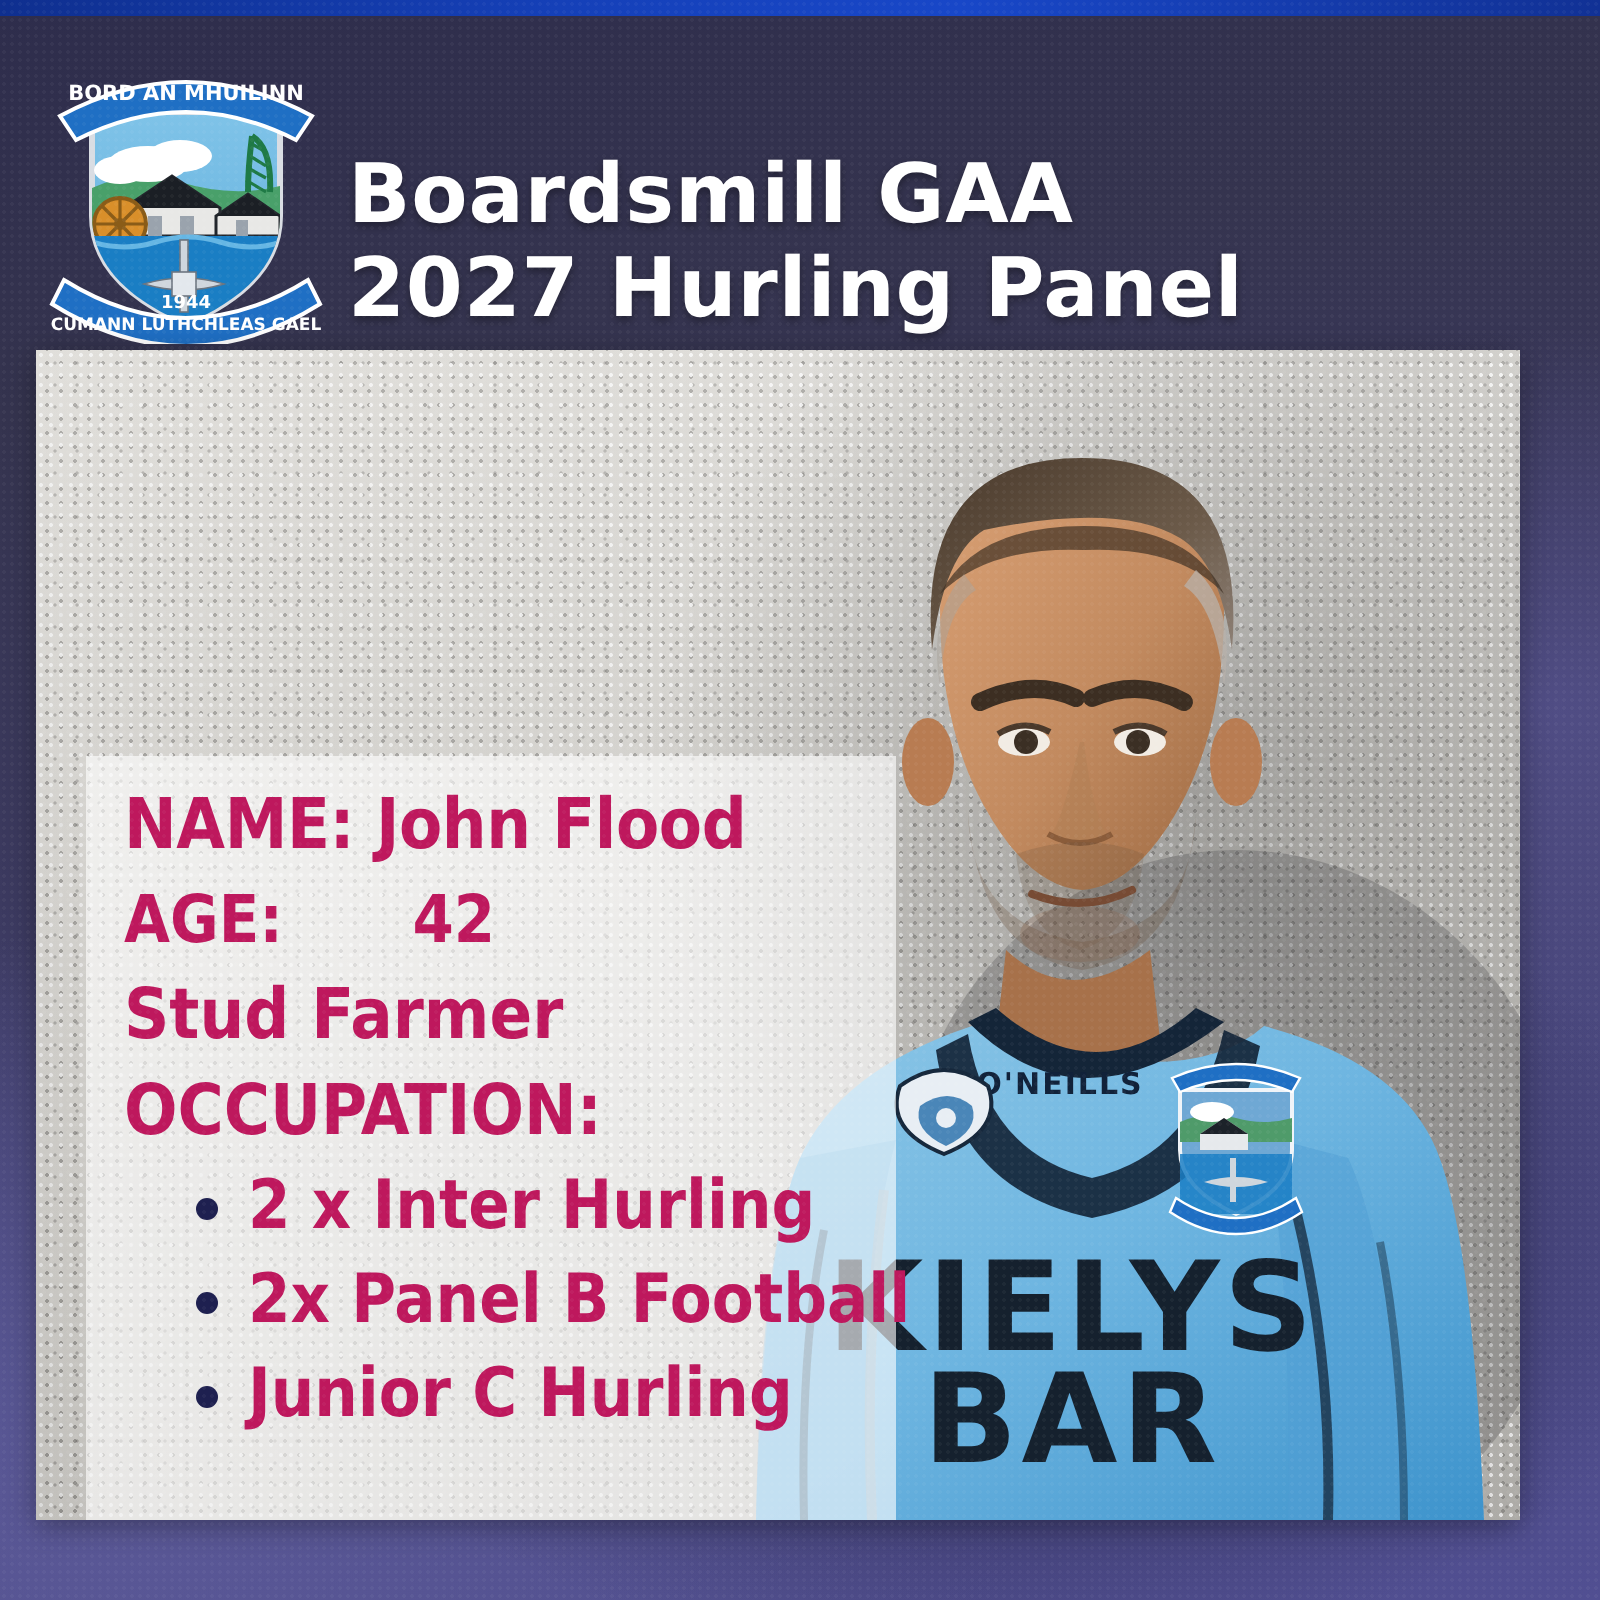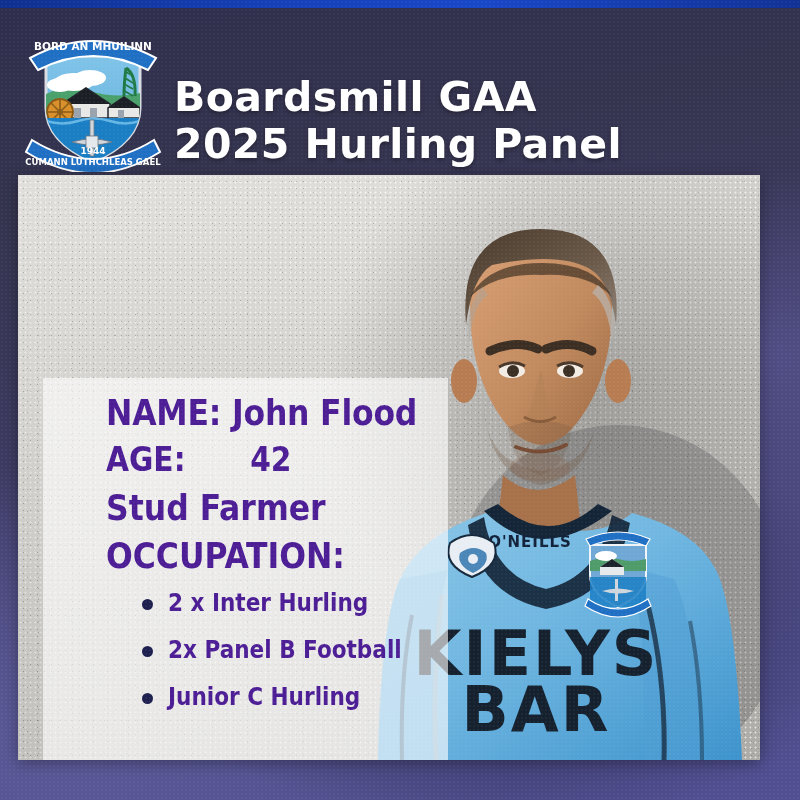--- a/index.html
+++ b/index.html
@@ -76,40 +76,39 @@
   .pl{position:absolute;}
 
   
   #panel{
     position:absolute;left:25px;top:203px;width:405px;height:552px;
     background:rgba(255,255,255,.62);
   }
 
   #copy{
     position:absolute;left:44px;top:215px;width:400px;
-    color:#4c1d95;
+    color:#be185d;
     font-family:"DejaVu Sans Condensed","Liberation Sans Narrow","Liberation Sans",sans-serif;
     font-weight:bold;
     font-stretch:condensed;
-    margin-left:44px;
   }
   .line{white-space:nowrap;}
   #l-name{font-size:35px;line-height:46px;letter-spacing:-.2px;}
   #l-name .val{font-weight:bold;}
   #l-age{font-size:33px;line-height:48px;}
   #l-age .gap{display:inline-block;width:44px;}
   #l-occ{font-size:35px;line-height:48px;}
   #l-occval{font-size:35px;line-height:48px;}
   #l-ach{font-size:35px;line-height:56px;letter-spacing:-.3px;}
   ul#ach-list{
     margin:0;padding:0;list-style:none;
   }
   ul#ach-list li{
     position:relative;
-    font-size:24px;line-height:47px;
+    font-size:34px;line-height:47px;
     padding-left:62px;
     white-space:nowrap;
   }
   ul#ach-list li:before{
     content:"";position:absolute;left:36px;top:19px;
     width:11px;height:11px;border-radius:50%;
     background:#1e2050;
   }
 </style>
 </head>
@@ -169,21 +168,21 @@
       <path d="M8 38 q63 -34 126 0 l-8 12 q-55 -28 -110 0 z" fill="#1f6fc4" stroke="#ffffff" stroke-width="2"></path>
       <text x="71" y="30" text-anchor="middle" font-family="DejaVu Sans, sans-serif" font-size="10.5" font-weight="bold" fill="#ffffff">BORD AN MHUILINN</text>
 
       <path d="M10 120 q61 38 122 0 l6 12 q-67 42 -134 0 z" fill="#1f6fc4" stroke="#ffffff" stroke-width="2"></path>
       <text x="71" y="145" text-anchor="middle" font-family="DejaVu Sans, sans-serif" font-size="8.5" font-weight="bold" fill="#ffffff">CUMANN LUTHCHLEAS GAEL</text>
       <text x="71" y="134" text-anchor="middle" font-family="DejaVu Sans, sans-serif" font-size="9" font-weight="bold" fill="#ffffff">1944</text>
     </svg>
 
     <div id="title-block">
       <div>Boardsmill GAA</div>
-      <div>2025 Hurling Panel</div>
+      <div>2027 Hurling Panel</div>
     </div>
   </div>
 
   <div id="photo">
     <div id="wall"></div>
     <div id="wall-shade"></div>
 
     <svg id="player" viewBox="0 0 442 585">
       <defs>
         <linearGradient id="jerseyG" x1="0" y1="0" x2="1" y2="1">

